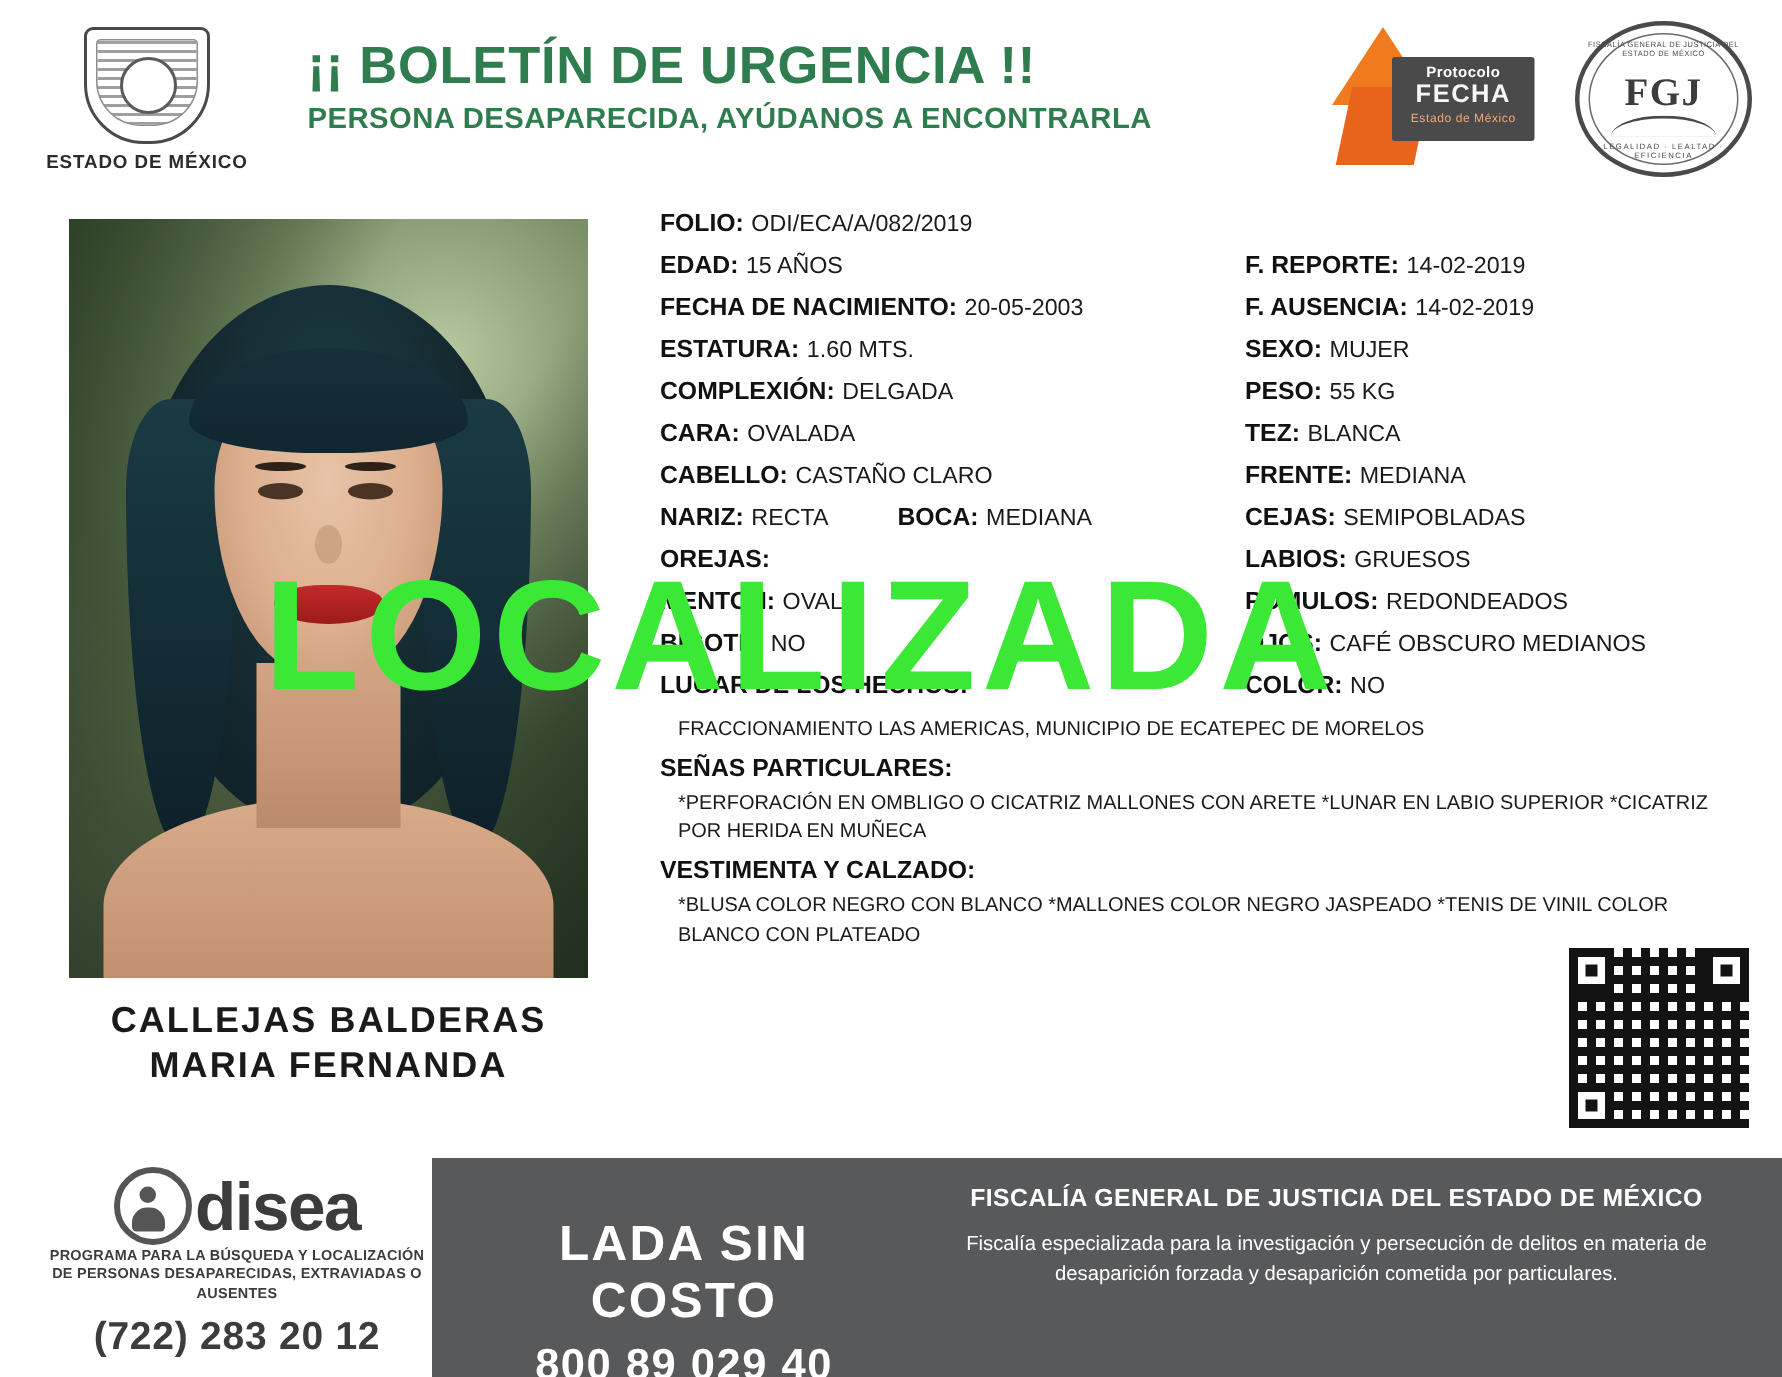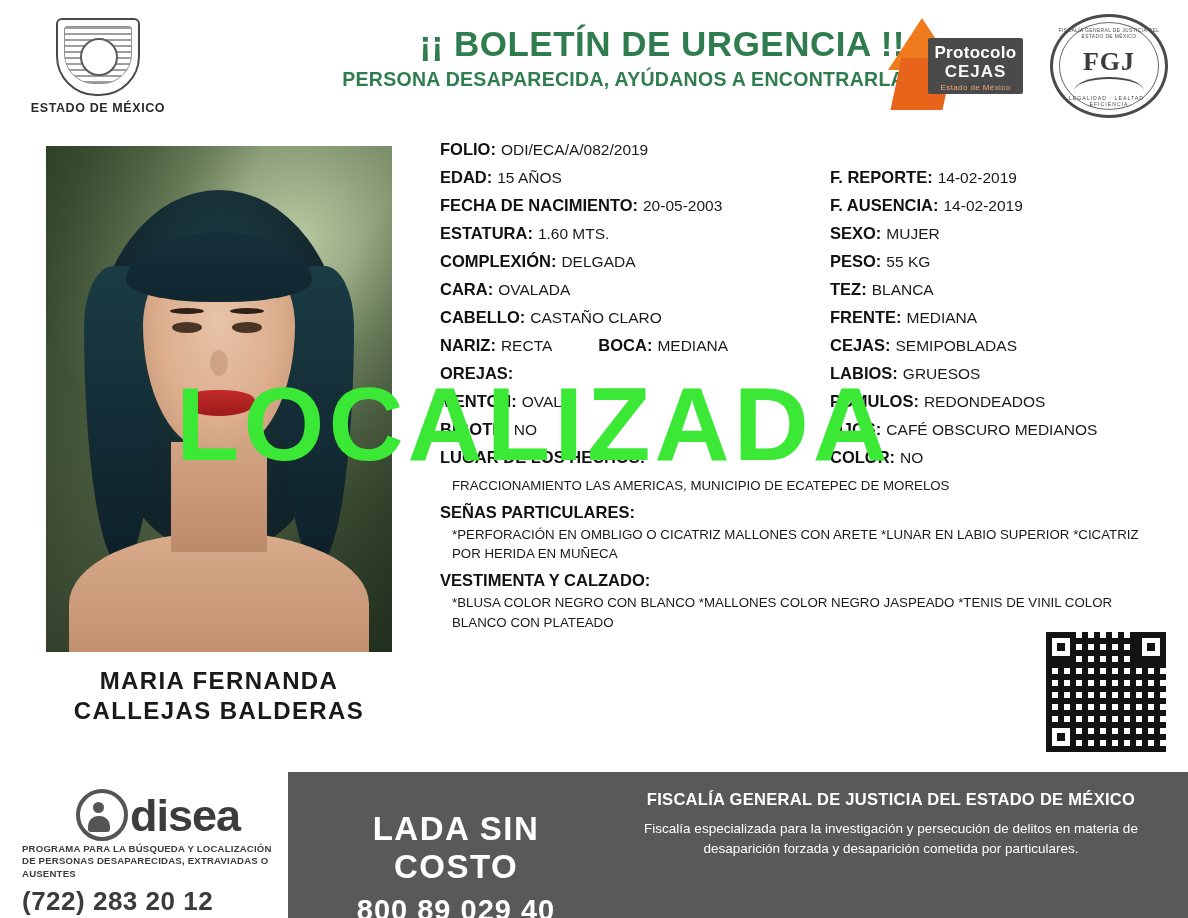--- a/index.html
+++ b/index.html
@@ -62,21 +62,21 @@
     font-weight: bold;
     letter-spacing: .6px;
     color: #2b2b2b;
     margin-top: 5px;
   }
 
   #header-titles {
     position: absolute;
     left: 205px; top: 24px;
     width: 700px;
-    text-align: right;
+    text-align: left;
   }
   #title-main {
     font-size: 35px;
     font-weight: bold;
     color: #2f7d4f;
     letter-spacing: .5px;
     line-height: 1.15;
   }
   #title-sub {
     font-size: 19.5px;
@@ -110,21 +110,21 @@
     position: absolute;
     left: 40px; top: 22px;
     width: 95px; height: 56px;
     background: #4a4a4a;
     color: #fff;
     border-radius: 2px;
     text-align: center;
     padding-top: 5px;
     box-sizing: border-box;
   }
-  #protocolo-alba .alba-l1 { font-size: 17px; font-weight: bold; letter-spacing: .3px; }
+  #protocolo-alba .alba-l1 { font-size: 10px; font-weight: bold; letter-spacing: .3px; }
   #protocolo-alba .alba-l2 { font-size: 17px; font-weight: bold; letter-spacing: 1px; color: #f6f6f6; line-height: 1.1; }
   #protocolo-alba .alba-l3 { font-size: 8px; letter-spacing: .4px; margin-top: 1px; color: #f0a878; }
 
   #fgj-logo {
     position: absolute;
     right: 20px; top: 14px;
     width: 118px; height: 104px;
     border-radius: 50%;
     border: 3px solid #4a4a4a;
     background: #fff;
@@ -368,22 +368,23 @@
     background: #000;
   }
   #qr .fp.tl { left: 0; top: 0; }
   #qr .fp.tr { right: 0; top: 0; }
   #qr .fp.bl { left: 0; bottom: 0; }
 
   
   #footer { position: absolute; left: 0; bottom: 0; width: 1188px; height: 146px; }
   #footer-left {
     position: absolute;
-    left: 22px; top: 17px;
+    left: 22px; top: 6px;
     width: 272px;
+    text-align: center;
   }
   #disea-logo {
     display: flex; align-items: center; justify-content: center;
     margin-bottom: 2px;
   }
   #disea-mark {
     width: 52px; height: 52px;
     border: 4px solid #555;
     border-radius: 50%;
     position: relative;
@@ -465,21 +466,21 @@
   <div id="header-titles">
     <div id="title-main">¡¡ BOLETÍN DE URGENCIA !!</div>
     <div id="title-sub">PERSONA DESAPARECIDA, AYÚDANOS A ENCONTRARLA</div>
   </div>
 
   <div id="protocolo-alba">
     <div class="alba-arrow"></div>
     <div class="alba-arrow2"></div>
     <div class="alba-box">
       <div class="alba-l1">Protocolo</div>
-      <div class="alba-l2">CEJAS</div>
+      <div class="alba-l2">FECHA</div>
       <div class="alba-l3">Estado de México</div>
     </div>
   </div>
 
   <div id="fgj-logo">
     <div class="fgj-ring"></div>
     <div class="fgj-top">FISCALÍA GENERAL DE JUSTICIA DEL ESTADO DE MÉXICO</div>
     <div class="fgj-text">FGJ</div>
     <div class="fgj-wing"></div>
     <div class="fgj-bottom">LEGALIDAD · LEALTAD · EFICIENCIA</div>
@@ -498,22 +499,22 @@
     <div class="face"></div>
     <div class="bangs"></div>
     <div class="brow-l"></div>
     <div class="brow-r"></div>
     <div class="eye-l"></div>
     <div class="eye-r"></div>
     <div class="nose"></div>
     <div class="lips"></div>
   </div>
   <div id="photo-name">
+    <div>CALLEJAS BALDERAS</div>
     <div>MARIA FERNANDA</div>
-    <div>CALLEJAS BALDERAS</div>
   </div>
 </div>
 
 <div id="data">
 
   <div class="row">
     <div class="col-left">
       <span class="lbl">FOLIO:</span>
       <span class="val">ODI/ECA/A/082/2019</span>
     </div>

